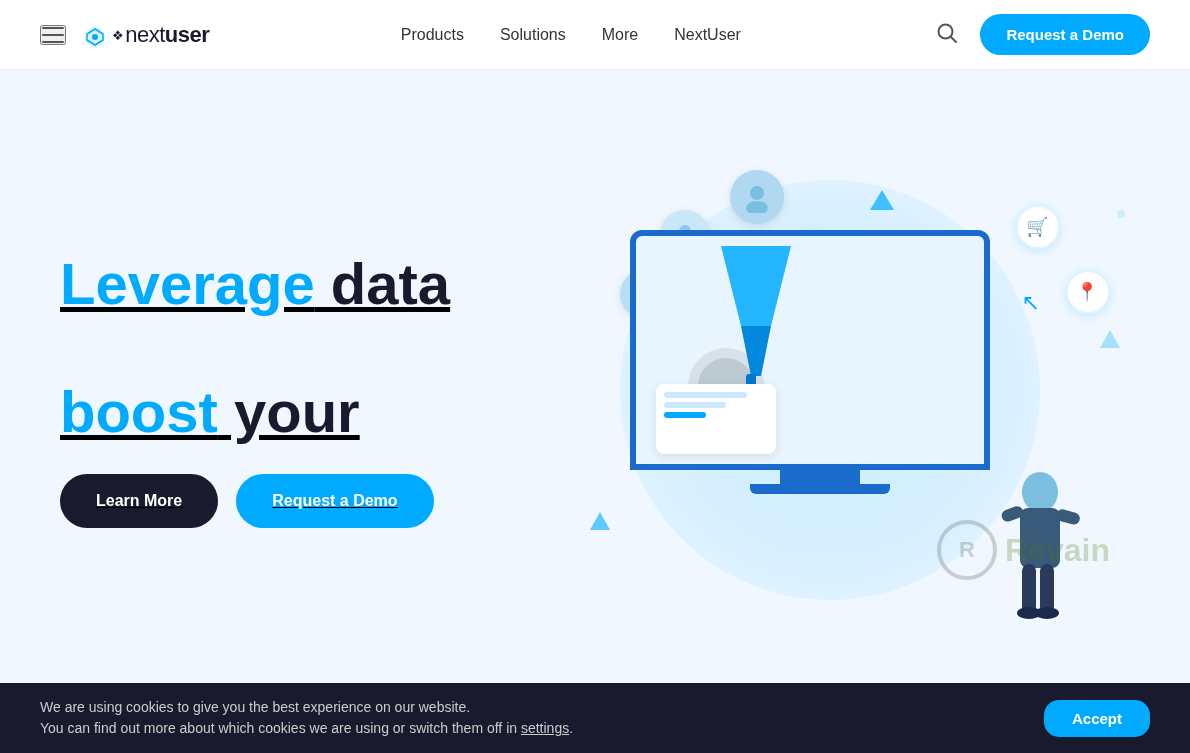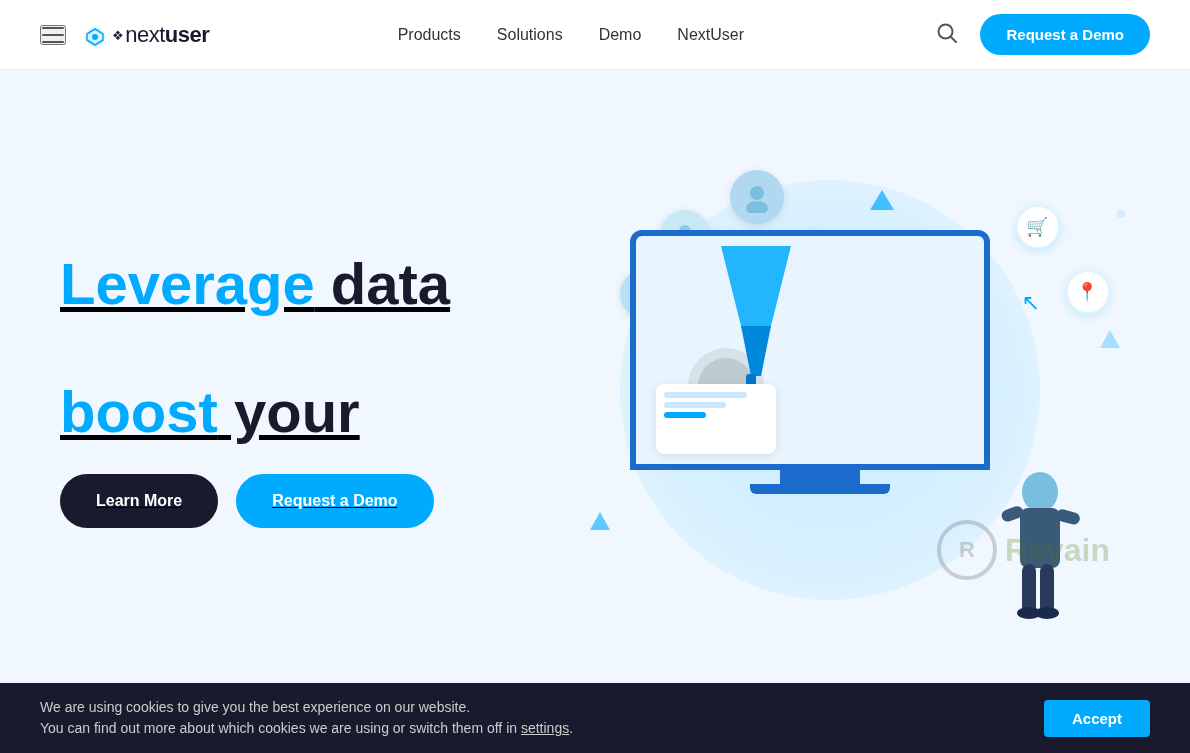--- a/index.html
+++ b/index.html
@@ -285,21 +285,21 @@
       flex: 1;
     }
     .cookie-text a {
       color: #ccc;
       text-decoration: underline;
     }
     .btn-accept {
       background: #00aaff;
       color: #fff;
       border: none;
-      border-radius: 4px;
+      border-radius: 15px;
       padding: 10px 28px;
       font-size: 15px;
       font-weight: 600;
       cursor: pointer;
       white-space: nowrap;
     }
     
     .revain-watermark {
       position: absolute;
       bottom: 50px;
@@ -358,21 +358,21 @@
       </svg>
       <span class="logo-text">
         <span style="font-weight:300;font-size:13px;vertical-align:middle;margin-right:2px">❖</span><span style="font-weight:300">next</span><span style="font-weight:700">user</span>
       </span>
     </a>
   </div>
 
   <nav>
     <a href="#">Products</a>
     <a href="#">Solutions</a>
-    <a href="#">Demo</a>
+    <a href="#">More</a>
     <a href="#">NextUser</a>
   </nav>
 
   <div class="header-right">
     <button class="search-icon-btn" aria-label="search">
       <svg width="22" height="22" viewBox="0 0 22 22" fill="none">
         <circle cx="9.5" cy="9.5" r="7" stroke="#555" stroke-width="2"></circle>
         <line x1="14.5" y1="14.5" x2="20" y2="20" stroke="#555" stroke-width="2" stroke-linecap="round"></line>
       </svg>
     </button>

